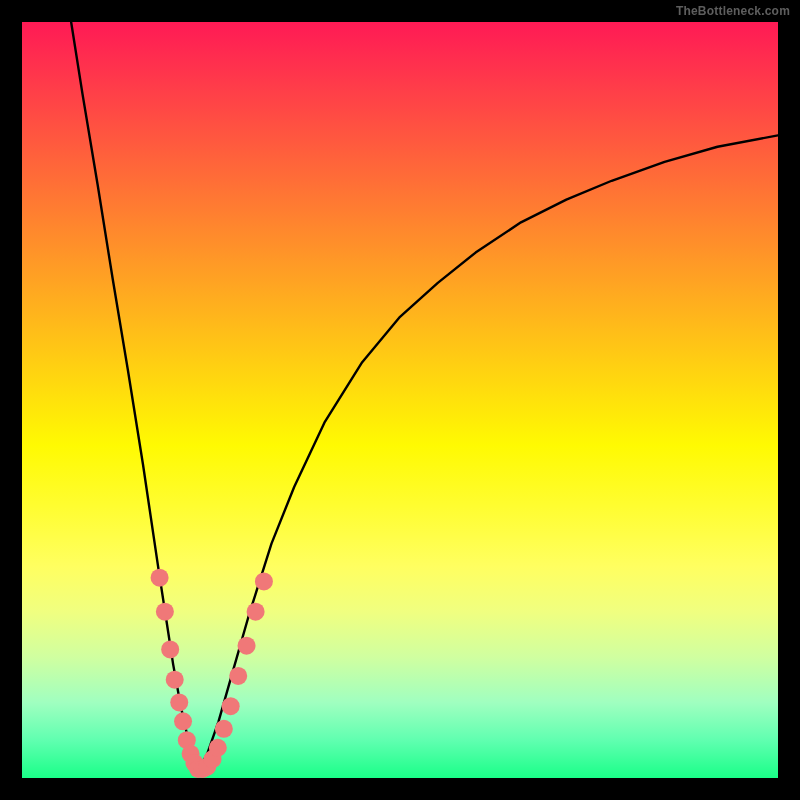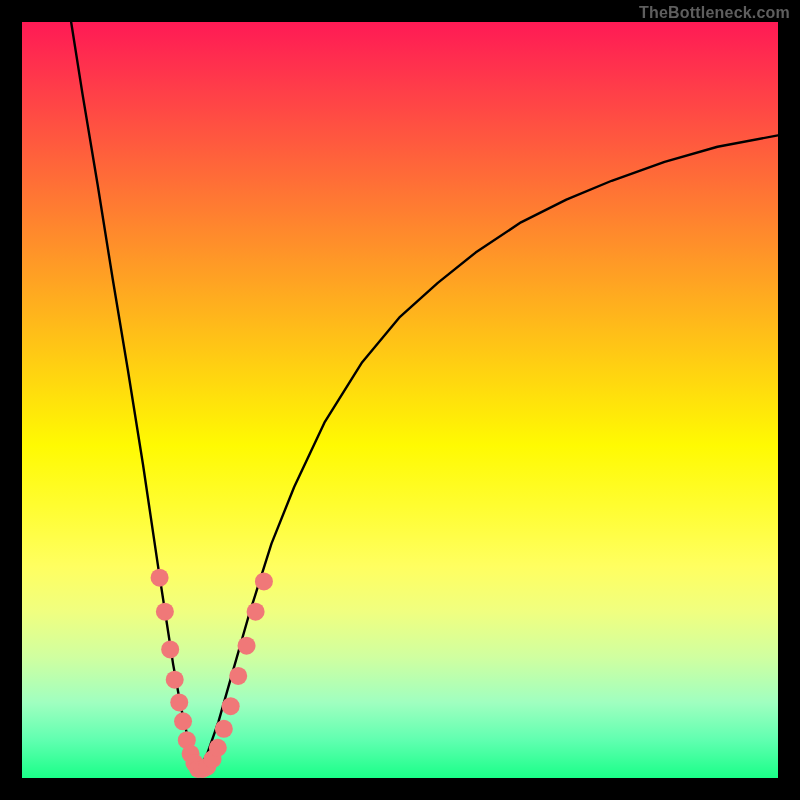--- a/index.html
+++ b/index.html
@@ -35,21 +35,21 @@
         #60ffb0 95%,
         #1aff88 100%
       );
     }
     
     .watermark {
       position: absolute;
       top: 4px;
       right: 10px;
       font-family: Arial, Helvetica, sans-serif;
-      font-size: 16px;
+      font-size: 12px;
       font-weight: 600;
       color: #5e5e5e;
       letter-spacing: 0.2px;
     }
     
     .svg-layer {
       position: absolute;
       left: 0;
       top: 0;
       width: 100%;

